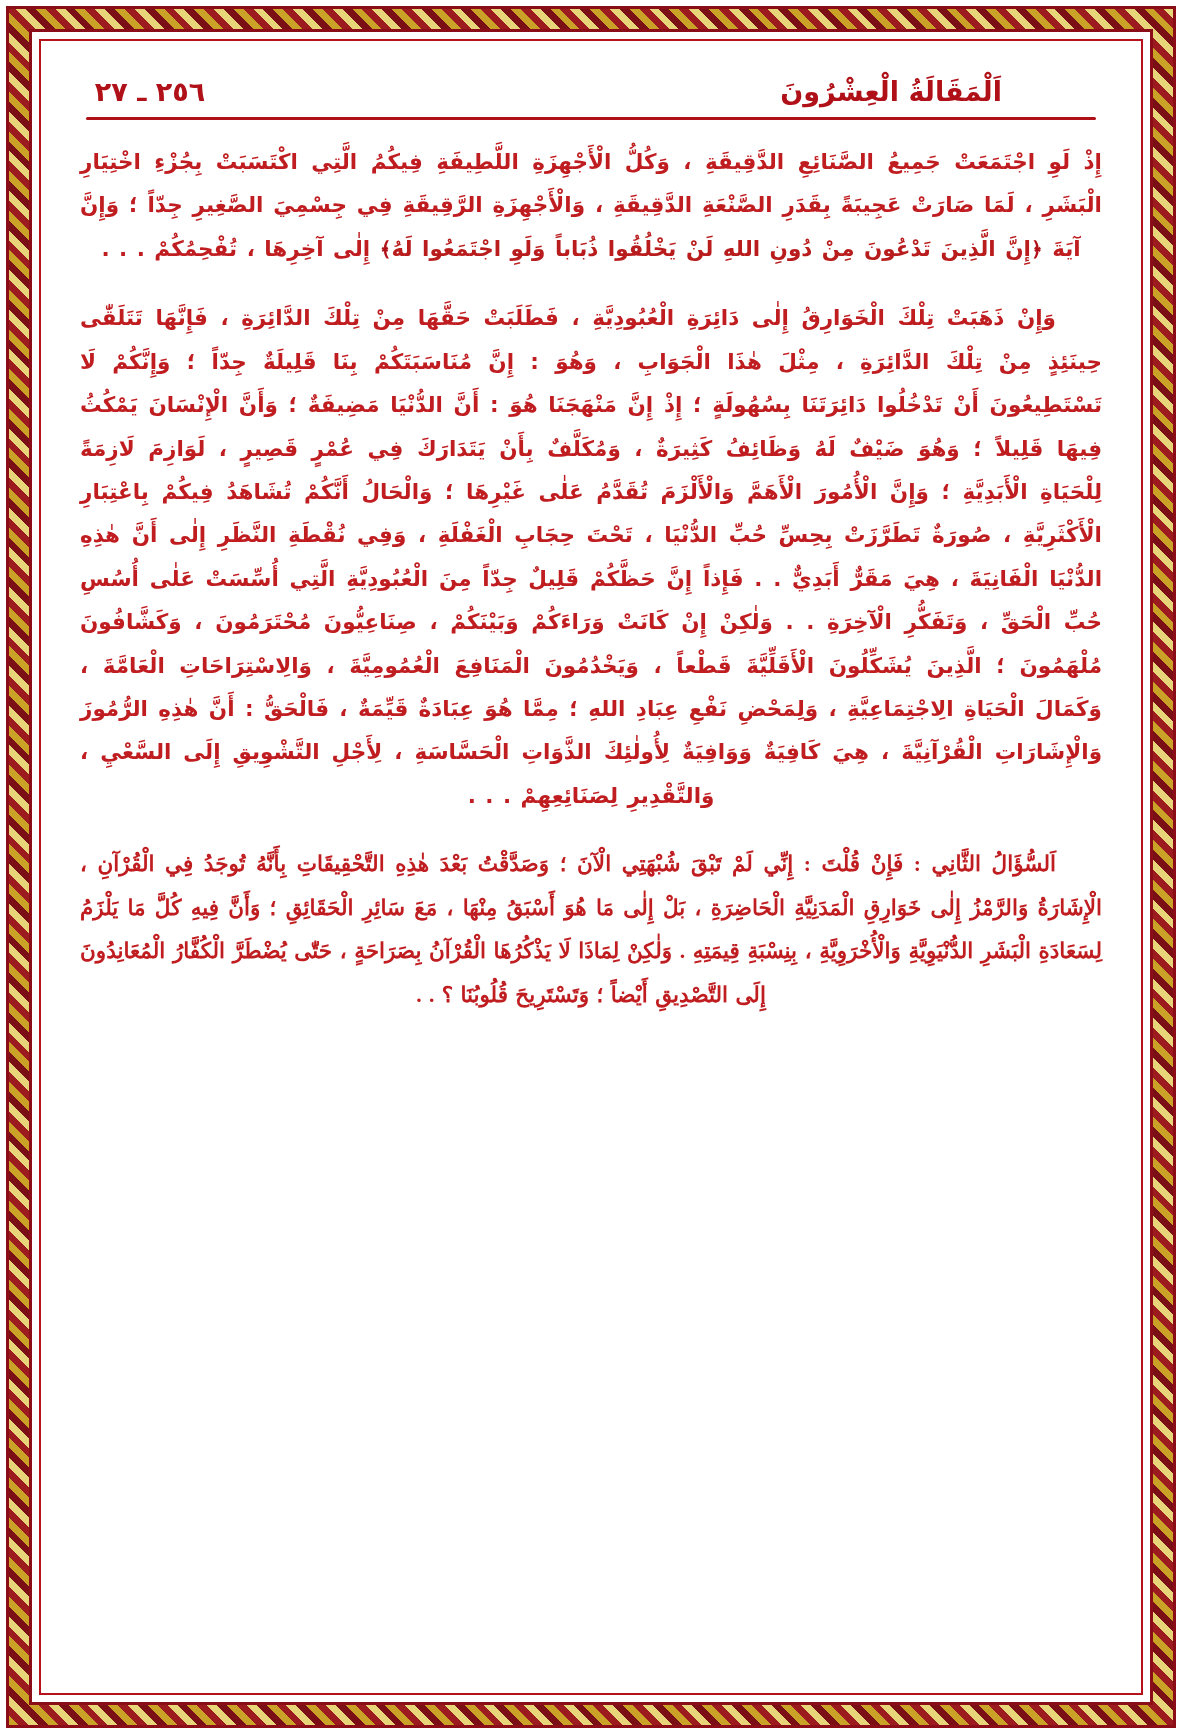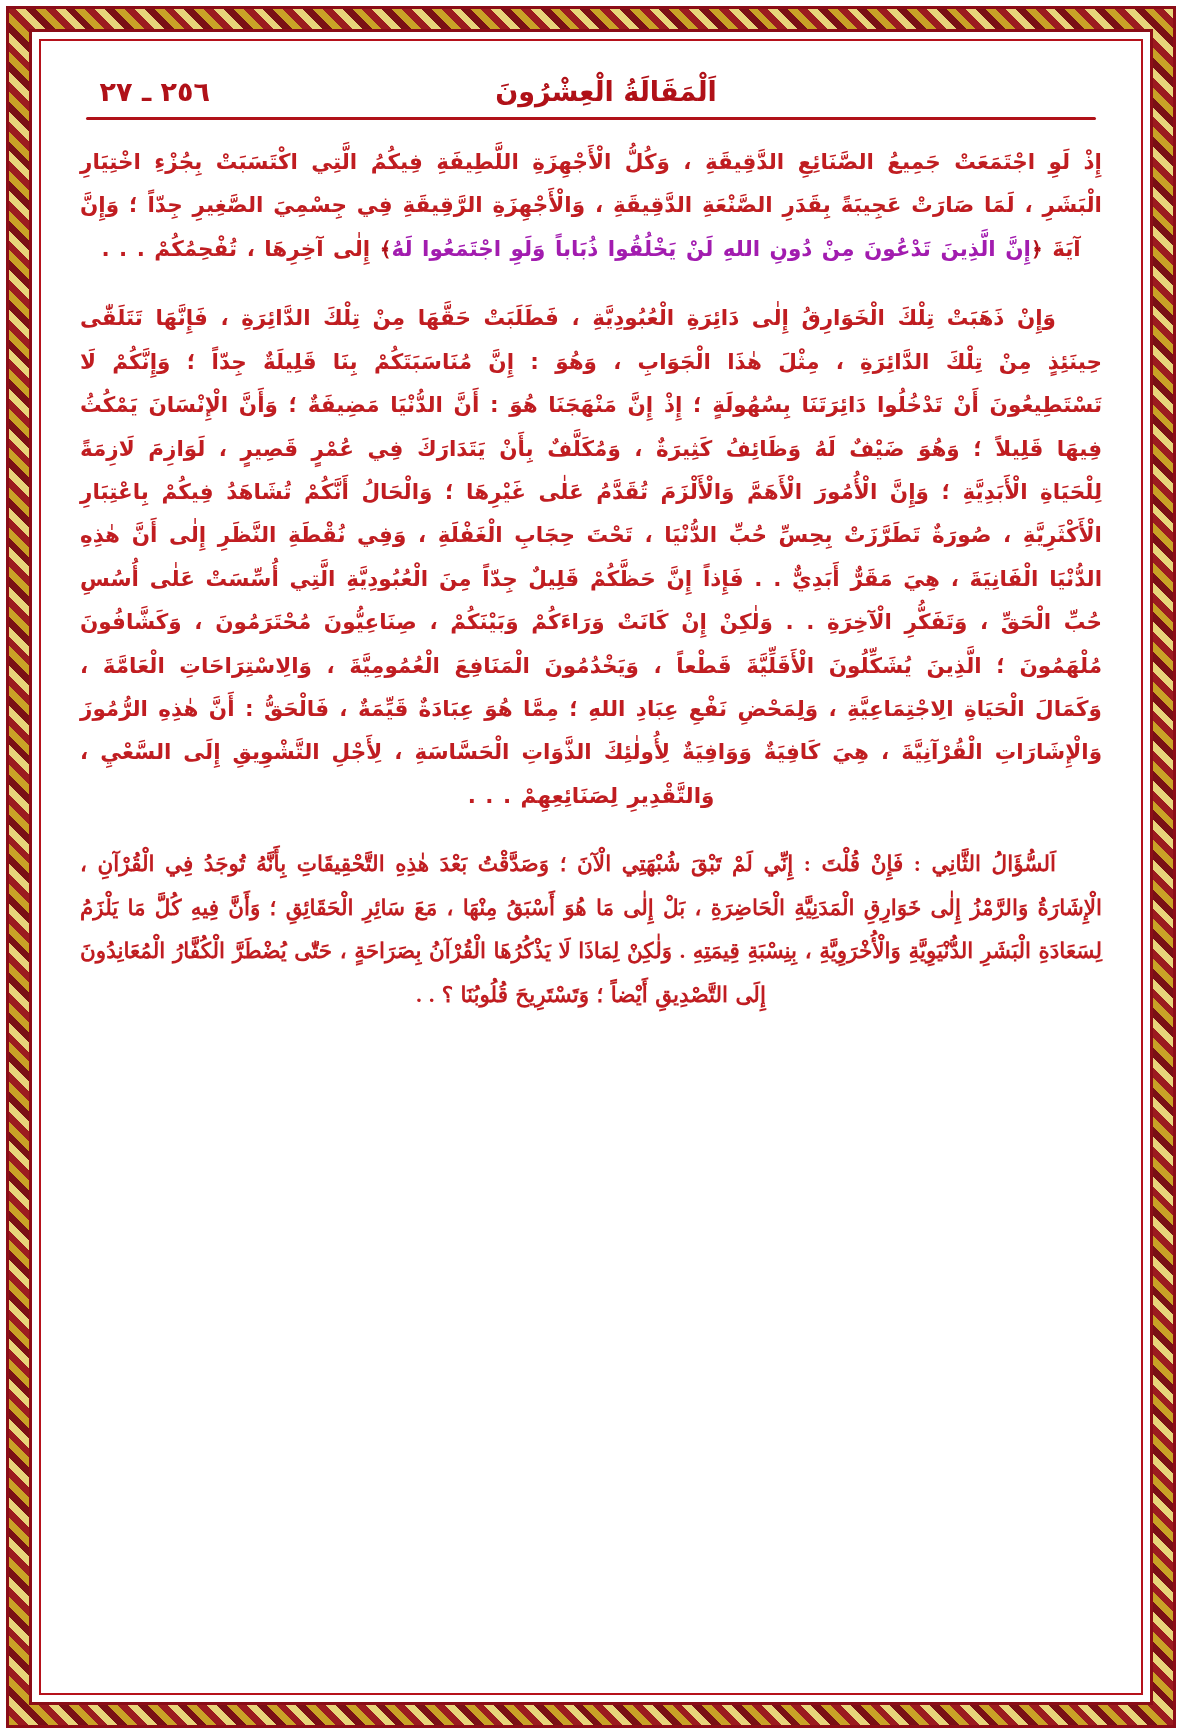--- a/index.html
+++ b/index.html
@@ -70,31 +70,30 @@
     justify-content: space-between;
     padding: 6px 10px 0 10px;
   }
   .header-title {
     font-family: "DejaVu Sans", sans-serif;
     font-size: 27px;
     color: #b01118;
     font-weight: bold;
     letter-spacing: 0.5px;
     flex: 1;
-    text-align: center;
     padding-right: 90px;
   }
   .header-page {
     font-family: "DejaVu Sans", sans-serif;
     font-size: 27px;
     color: #b01118;
     font-weight: bold;
     white-space: nowrap;
     min-width: 120px;
-    text-align: right;
+    text-align: center;
     direction: rtl;
   }
 
   .rule {
     margin: 10px 6px 20px 6px;
     height: 3px;
     background: #b01118;
     border-radius: 2px;
   }
 
@@ -112,21 +111,21 @@
     word-spacing: 2px;
   }
   .para.indent {
     text-indent: 46px;
   }
   .para.last {
     margin-bottom: 0;
     font-family: Liberation Serif, serif;
   }
   .quran {
-    color: #a21caf;
+    color: #b91c1c;
   }
   .ornament {
     color: #b01118;
     font-size: 20px;
   }
 </style>
 </head>
 <body>
 
 <div class="page">

